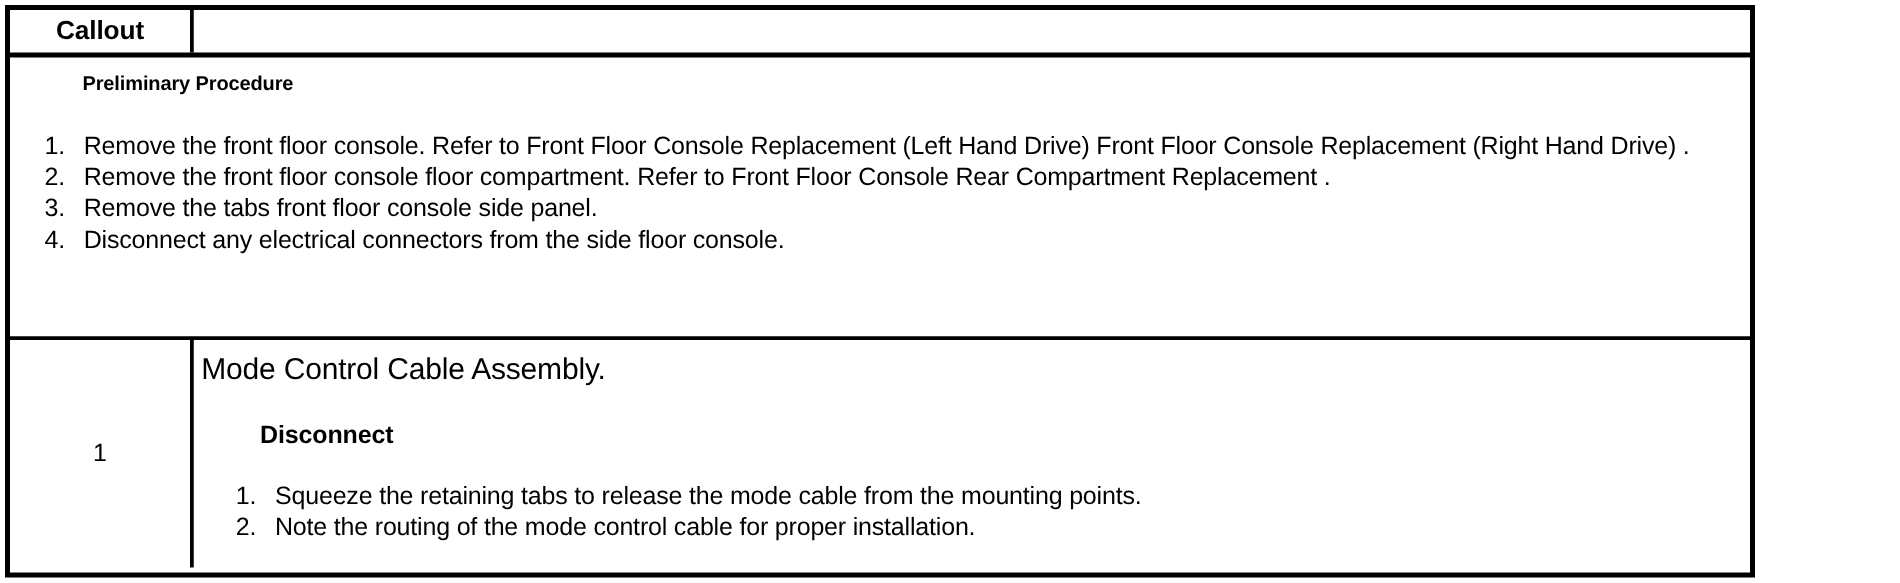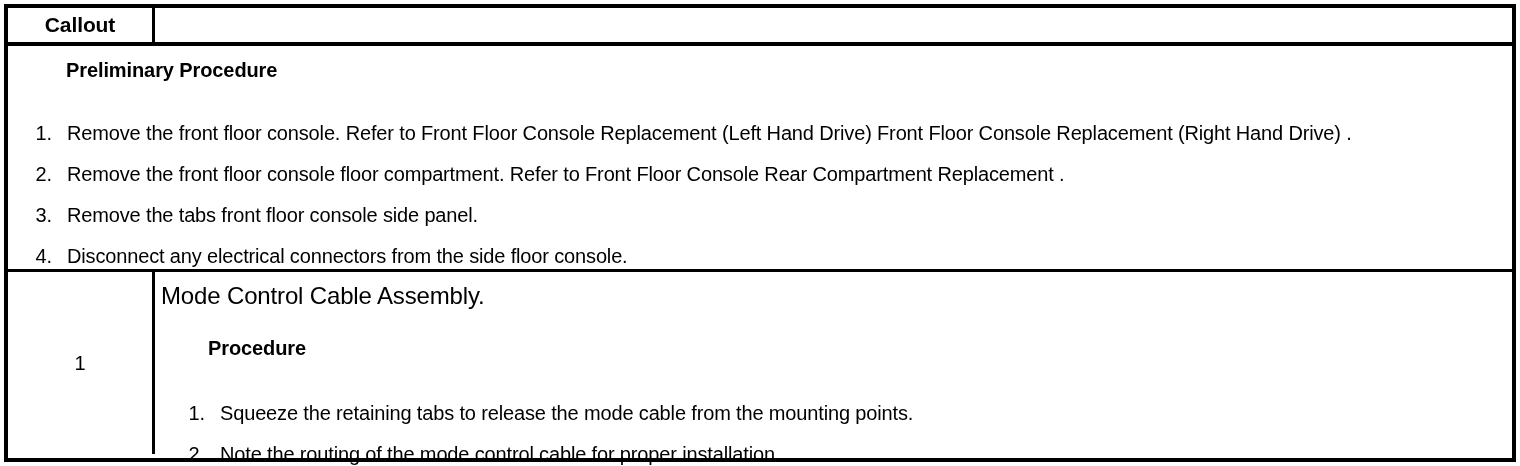--- a/index.html
+++ b/index.html
@@ -12,21 +12,21 @@
     height: 466px;
     font-family: "Liberation Sans", sans-serif;
     color: #000000;
     overflow: hidden;
   }
 
   .doc-table {
     position: absolute;
     left: 4px;
     top: 4px;
-    width: 1512px;
+    width: 1400px;
     height: 458px;
     box-sizing: border-box;
     border: 4px solid #000000;
     background: #ffffff;
   }
 
   
   .header-row {
     position: relative;
     height: 38px;
@@ -67,21 +67,21 @@
     position: relative;
     height: 226px;
     border-bottom: 3px solid #000000;
     box-sizing: border-box;
     padding: 0;
   }
   .prelim-heading {
     position: absolute;
     left: 58px;
     top: 13px;
-    font-size: 20px;
+    font-size: 16px;
     font-weight: bold;
     letter-spacing: -0.1px;
     white-space: nowrap;
   }
   .prelim-list {
     position: absolute;
     left: 0;
     right: 8px;
     top: 59px;
   }
@@ -96,21 +96,20 @@
     position: absolute;
     left: 0;
     top: 0;
     width: 44px;
     text-align: right;
     font-size: 20px;
     line-height: 25px;
   }
   .li > .li-text {
     display: block;
-    margin-top: 16px;
   }
 
   
   .comp-row {
     position: relative;
     height: 182px;
   }
   .comp-callout {
     position: absolute;
     left: 0;
@@ -198,21 +197,21 @@
 
     </div>
   </div>
 
   <div class="comp-row">
     <div class="comp-callout">
       <span class="callout-number">1</span>
     </div>
     <div class="comp-body">
       <div class="comp-title">Mode Control Cable Assembly.</div>
-      <div class="comp-proc-heading">Procedure</div>
+      <div class="comp-proc-heading">Disconnect</div>
       <div class="comp-list">
 
         <div class="li">
           <span class="marker">1.</span>
           <span class="li-text">Squeeze the retaining tabs to release the mode cable from the mounting points.</span>
         </div>
 
         <div class="li">
           <span class="marker">2.</span>
           <span class="li-text">Note the routing of the mode control cable for proper installation.</span>

